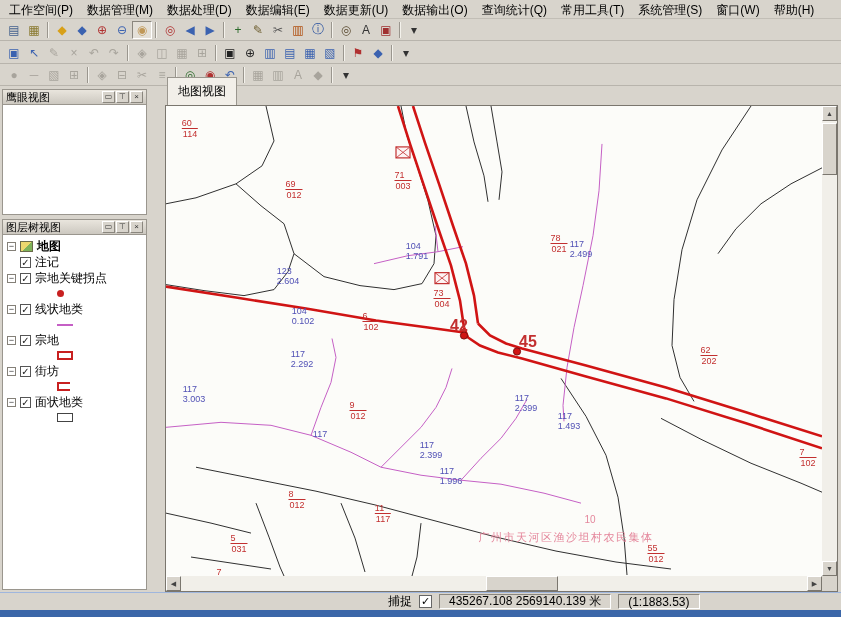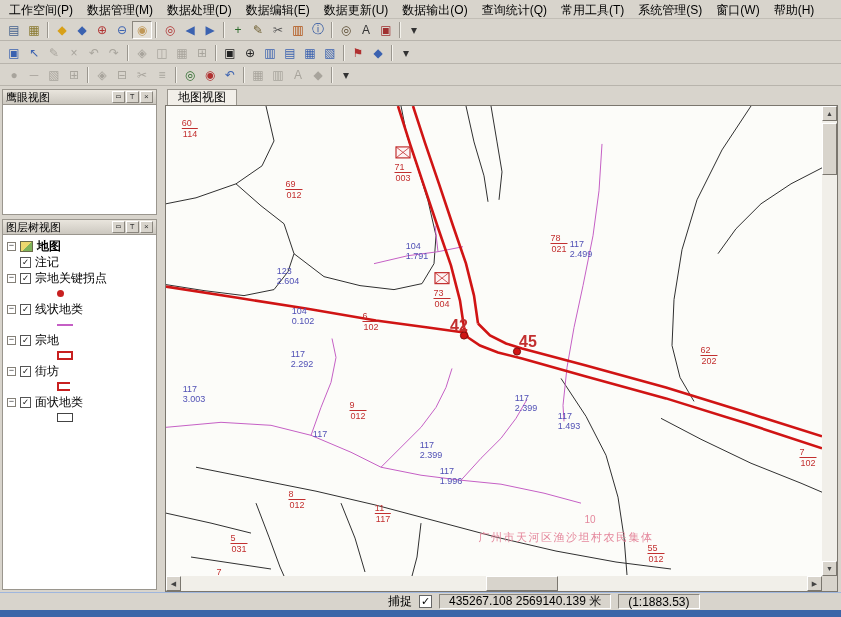--- a/index.html
+++ b/index.html
@@ -19,21 +19,21 @@
   #tb2 { top:42px; height:22px; }
   #tb3 { top:65px; height:21px; }
   .tbtn { width:20px; height:18px; display:flex; align-items:center; justify-content:center;
           font-size:12px; border:1px solid transparent; cursor:default; }
   .tbtn.pressed { border-color:#8a867e #fff #fff #8a867e; background:#e4e0d8; }
   .tbtn.disabled { color:#a8a49c !important; }
   .tsep { width:2px; height:16px; border-left:1px solid #9a968e; border-right:1px solid #f4f2ec; margin:0 3px; }
 
   
   #left { position:absolute; left:0; top:87px; width:163px; bottom:25px; }
-  .panel { position:absolute; left:2px; right:6px; border:1px solid #9a968e; background:#4d7c0f;font-family:Liberation Mono, monospace; }
+  .panel { position:absolute; left:2px; right:16px; border:1px solid #9a968e; background:#4d7c0f; }
   #eagle { top:2px; height:126px; }
   #layers { top:132px; bottom:2px; }
   .panel-title { height:15px; background:linear-gradient(#e9e5dd,#ccc8c0); border-bottom:1px solid #9a968e;
                  display:flex; align-items:center; padding:0 3px; font-size:11px; }
   .ptitle-btns { margin-left:auto; display:flex; gap:1px; }
   .ptbtn { width:13px; height:12px; background:#d8d4cc; border:1px solid; border-color:#fff #8a867e #8a867e #fff;
            font-size:8px; line-height:10px; text-align:center; color:#333; cursor:default; }
   .panel-body { position:absolute; left:0; right:0; top:15px; bottom:0; background:#fff; overflow:hidden; }
 
   
@@ -50,21 +50,21 @@
   .srow { height:15px; display:flex; align-items:center; padding-left:50px; }
   .sym-red-dot { width:7px; height:7px; border-radius:50%; background:#c82020; }
   .sym-magenta-line { width:16px; height:2px; background:#c55fc5; }
   .sym-red-rect { width:16px; height:9px; border:2px solid #c82020; background:#fff; }
   .sym-red-bracket { width:13px; height:9px; border:2px solid #c82020; border-right:none; background:#fff; }
   .sym-white-rect { width:16px; height:9px; border:1px solid #444; background:#fff; }
 
   
   #right { position:absolute; left:165px; top:87px; right:0; bottom:25px; }
   #tabstrip { height:18px; display:flex; align-items:flex-end; padding-left:2px; }
-  .tab { height:16px; padding:4px 10px; background:#f2efe9; border:1px solid #9a968e; border-bottom:none;
+  .tab { height:28px; padding:4px 10px; background:#f2efe9; border:1px solid #9a968e; border-bottom:none;
          font-size:12px; display:flex; align-items:center; cursor:default; }
   #mapframe { position:absolute; left:0; top:18px; right:3px; bottom:0; border:1px solid #7a766e; background:#d8d4cc; }
   #mapcanvas { position:absolute; left:0; top:0; right:15px; bottom:15px; overflow:hidden; }
   #mapsvg, #maplabels { position:absolute; left:0; top:0; width:100%; height:100%; }
 
   .mlabel { position:absolute; transform:translateX(-50%); text-align:left; font-size:9px; line-height:10px;
             white-space:nowrap; }
   .mlabel span { display:block; }
   .mlabel.frac .b { border-top:1px solid currentColor; padding:0 1px; }
   .pt-label { position:absolute; font-size:16px; font-weight:bold; }
@@ -315,21 +315,21 @@
           </svg>
         <div id="maplabels">
             <div class="mlabel frac" style="left: 24px; top: 12px; color: rgb(194, 47, 47);">
               <span class="t">60</span>
               <span class="b">114</span>
             </div>
             <div class="mlabel frac" style="left: 128px; top: 73px; color: rgb(194, 47, 47);">
               <span class="t">69</span>
               <span class="b">012</span>
             </div>
-            <div class="mlabel frac" style="left: 237px; top: 56px; color: rgb(194, 47, 47);">
+            <div class="mlabel frac" style="left: 237px; top: 64px; color: rgb(194, 47, 47);">
               <span class="t">71</span>
               <span class="b">003</span>
             </div>
             <div class="mlabel frac" style="left: 393px; top: 127px; color: rgb(194, 47, 47);">
               <span class="t">78</span>
               <span class="b">021</span>
             </div>
             <div class="mlabel frac" style="left: 276px; top: 182px; color: rgb(194, 47, 47);">
               <span class="t">73</span>
               <span class="b">004</span>

